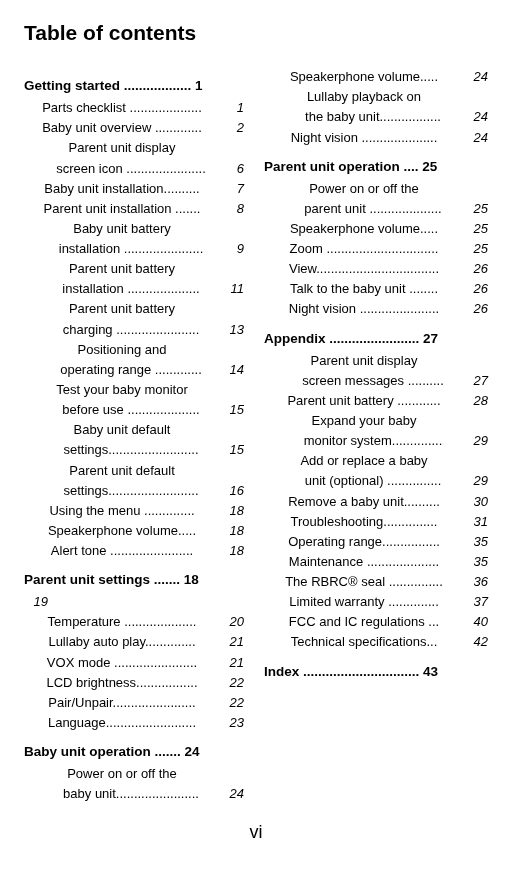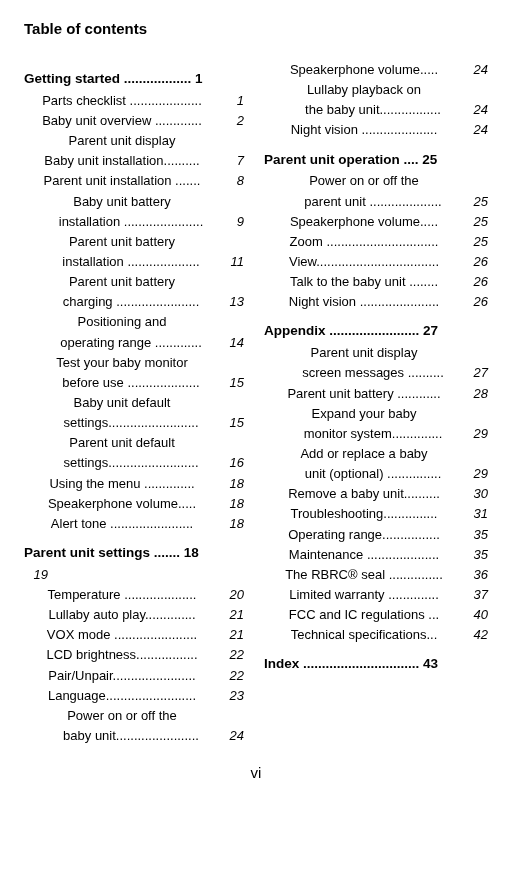--- a/index.html
+++ b/index.html
@@ -12,21 +12,21 @@
       width: 512px;
       min-height: 894px;
       background: #ffffff;
       font-family: Arial, Helvetica, sans-serif;
       font-size: 13px;
       color: #000000;
       padding: 20px 24px 30px 24px;
     }
 
     .page-title {
-      font-size: 15px;
+      font-size: 21px;
       font-weight: bold;
       margin-bottom: 22px;
       line-height: 1.2;
     }
 
     .two-col {
       display: flex;
       gap: 0px;
       margin-top: 9px;
     }
@@ -68,21 +68,21 @@
       font-style: italic;
     }
 
     .toc-entry.indented .entry-text {
       padding-left: 18px;
     }
 
     .footer {
       text-align: center;
       margin-top: 18px;
-      font-size: 15px;
+      font-size: 18px;
       color: #000;
     }
   </style>
 </head>
 <body>
 
 <h1 class="page-title">Table of contents</h1>
 
 <div class="two-col">
   <div class="col-left" id="left-col">
@@ -92,20 +92,24 @@
         <span class="entry-page">1</span>
       </div>
       <div class="toc-entry">
         <span class="entry-text">Baby unit overview .............</span>
         <span class="entry-page">2</span>
       </div>
       <div class="toc-entry">
         <span class="entry-text">Parent unit display</span>
         <span class="entry-page"></span>
       </div>
+      <div class="toc-entry indented">
+        <span class="entry-text">screen icon ......................</span>
+        <span class="entry-page">6</span>
+      </div>
       <div class="toc-entry">
         <span class="entry-text">Baby unit installation..........</span>
         <span class="entry-page">7</span>
       </div>
       <div class="toc-entry">
         <span class="entry-text">Parent unit installation .......</span>
         <span class="entry-page">8</span>
       </div>
       <div class="toc-entry">
         <span class="entry-text">Baby unit battery</span>
@@ -196,20 +200,21 @@
         <span class="entry-page">22</span>
       </div>
       <div class="toc-entry">
         <span class="entry-text">Pair/Unpair.......................</span>
         <span class="entry-page">22</span>
       </div>
       <div class="toc-entry">
         <span class="entry-text">Language.........................</span>
         <span class="entry-page">23</span>
       </div>
+      <div class="section-header">Baby unit operation ....... 24</div>
       <div class="toc-entry">
         <span class="entry-text">Power on or off the</span>
         <span class="entry-page"></span>
       </div>
       <div class="toc-entry indented">
         <span class="entry-text">baby unit.......................</span>
         <span class="entry-page">24</span>
       </div>
     </div>
   <div class="col-right" id="right-col">

